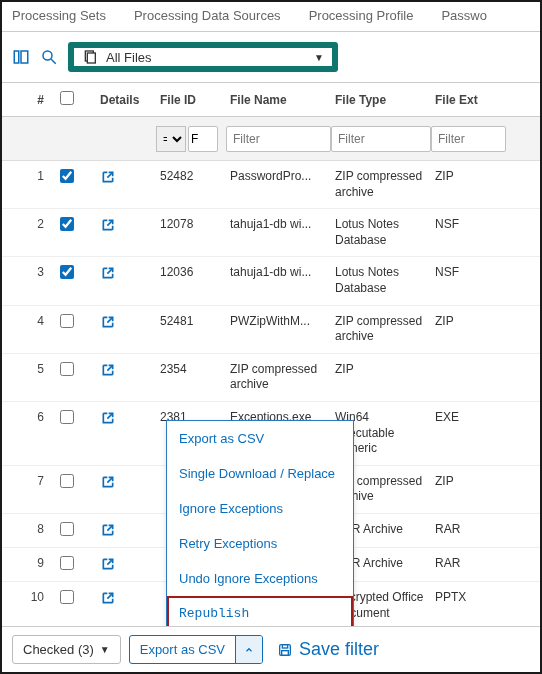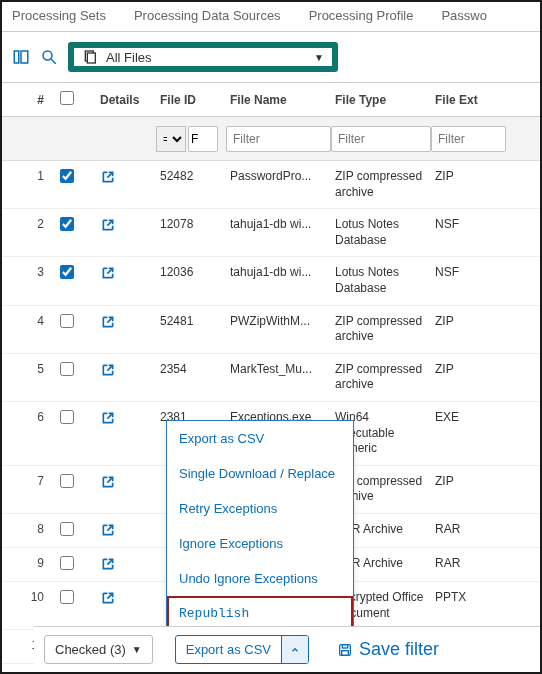--- a/index.html
+++ b/index.html
@@ -36,21 +36,21 @@
     .chk { display: inline-block; }
     input[type="checkbox"] { width: 14px; height: 14px; cursor: pointer; accent-color: #0a6ebd; }
     .popout { color: #0a6ebd; cursor: pointer; }
 
     
     .ctx-menu { position: absolute; left: 164px; top: 418px; width: 188px; background: #fff; border: 1px solid #2a78c2; box-shadow: 0 2px 6px rgba(0,0,0,0.12); z-index: 50; }
     .ctx-item { padding: 10px 12px; color: #0a6ebd; font-size: 13px; cursor: pointer; }
     .ctx-item.highlight { border: 2px solid #9e1c1c; padding: 8px 10px; font-family: Liberation Mono, monospace; }
 
     
-    .footer { position: absolute; left: 0; right: 0; bottom: 0; border-top: 1px solid #ccc; padding: 8px 10px; display: flex; gap: 22px; background: #fff; z-index: 60; margin-left: 32px; }
+    .footer { position: absolute; left: 0; right: 0; bottom: 0; border-top: 1px solid #ccc; padding: 8px 10px; display: flex; gap: 8px; background: #fff; z-index: 60; }
     .btn { border: 1px solid #bbb; border-radius: 3px; padding: 6px 10px; background: #fff; cursor: pointer; display: inline-flex; align-items: center; gap: 6px; font-size: 13px; }
     .btn .caret { font-size: 10px; }
     .export-wrap { display: inline-flex; border: 1px solid #0a6ebd; border-radius: 3px; overflow: hidden; }
     .export-wrap .exp-btn { padding: 6px 10px; color: #0a6ebd; cursor: pointer; font-size: 13px; }
     .export-wrap .exp-caret { border-left: 1px solid #0a6ebd; padding: 6px 8px; color: #0a6ebd; background: #e7f1fa; cursor: pointer; font-size: 11px; display: inline-flex; align-items: center; }
     .save-filter { color: #0a6ebd; display: inline-flex; align-items: center; gap: 6px; cursor: pointer; font-size: 18px; margin-left: 6px; }
 
     svg { display: block; }
   </style>
 </head>
@@ -177,21 +177,20 @@
     <div class="num">5</div>
     <div><input type="checkbox" class="chk" style=""></div>
     <div><span class="popout">
       <svg width="16" height="16" viewBox="0 0 24 24" fill="none" stroke="#0a6ebd" stroke-width="2.5">
               <path d="M5 5h6M5 5v6M5 5l0 14h14M19 13v6M13 19h6"></path>
               <path d="M13 5h6v6"></path>
               <path d="M19 5l-8 8"></path>
             </svg>
     </span></div>
     <div>2354</div>
-    <div>MarkTest_Mu...</div>
     <div class="ftype">ZIP compressed archive</div>
     <div>ZIP</div>
   </div>
       <div class="grid-row">
     <div class="num">6</div>
     <div><input type="checkbox" class="chk" style=""></div>
     <div><span class="popout">
       <svg width="16" height="16" viewBox="0 0 24 24" fill="none" stroke="#0a6ebd" stroke-width="2.5">
               <path d="M5 5h6M5 5v6M5 5l0 14h14M19 13v6M13 19h6"></path>
               <path d="M13 5h6v6"></path>
@@ -277,22 +276,22 @@
     <div>...</div>
     <div class="ftype">Encrypted</div>
     <div>PPTX</div>
   </div>
     </div>
 </div>
 
 <div class="ctx-menu" id="ctx-menu">
     <div class="ctx-item">Export as CSV</div>
     <div class="ctx-item">Single Download / Replace</div>
+    <div class="ctx-item">Ignore Exceptions</div>
     <div class="ctx-item">Retry Exceptions</div>
-    <div class="ctx-item">Ignore Exceptions</div>
     <div class="ctx-item">Undo Ignore Exceptions</div>
     <div class="ctx-item highlight">Republish</div>
     <div class="ctx-item">Download</div>
   </div>
 
 <div class="footer">
   <div class="btn">
     <span>Checked (3)</span>
     <span class="caret">▼</span>
   </div>

